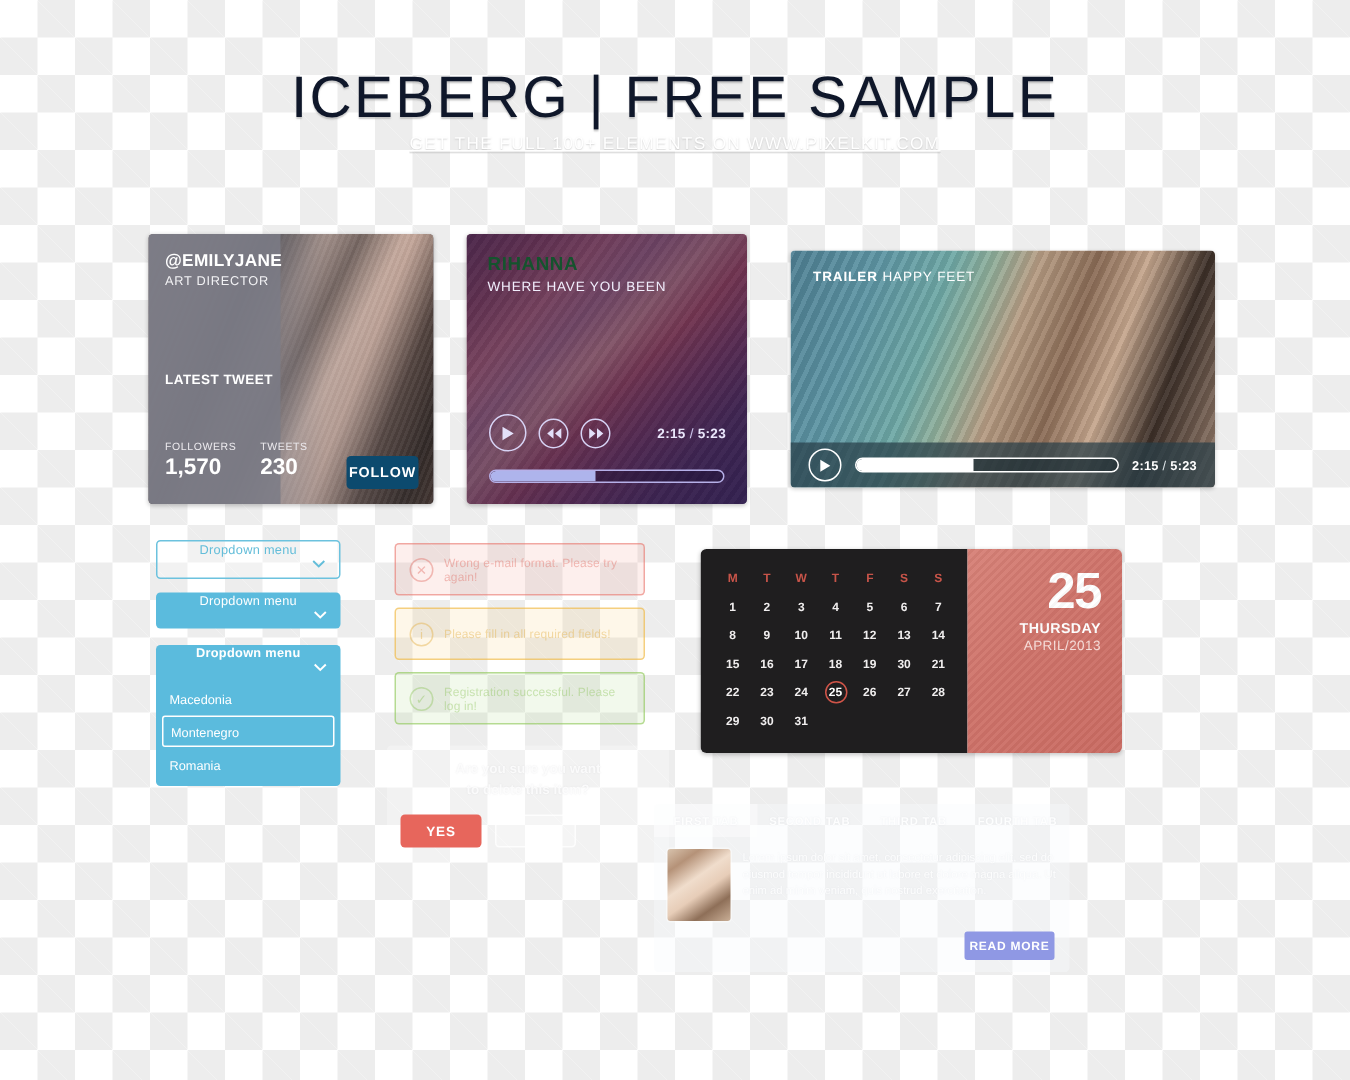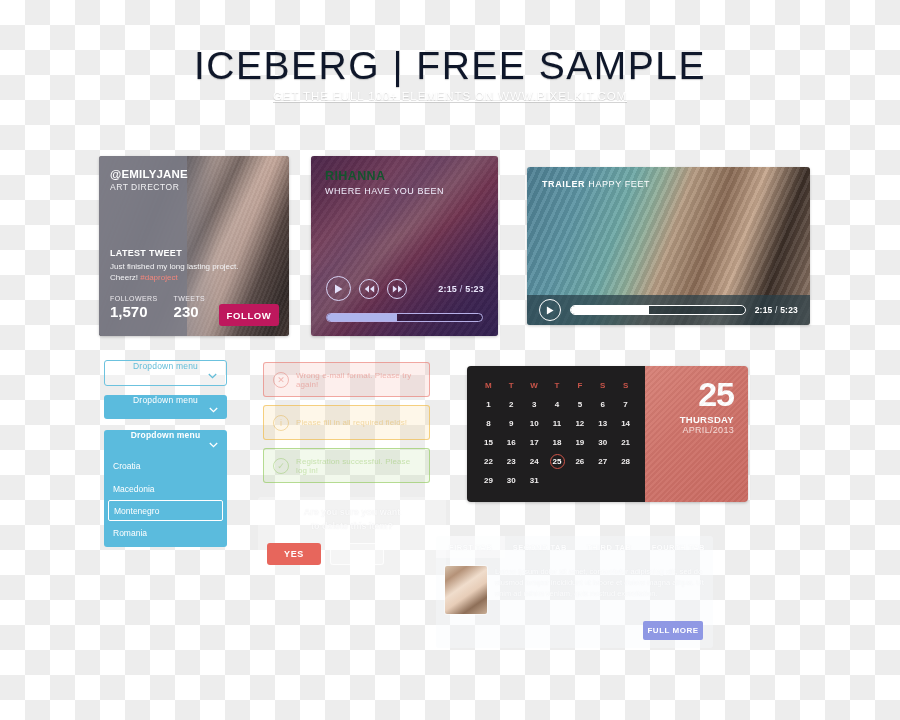--- a/index.html
+++ b/index.html
@@ -82,22 +82,22 @@
   .tw-role { font-size: 8.5px; letter-spacing: .5px; margin-top: 2px; color: #f2f2f4; }
   .tw-block { position: absolute; left: 11px; top: 92px; }
   .tw-lt { font-size: 9px; font-weight: bold; letter-spacing: .3px; }
   .tw-text { font-size: 8px; line-height: 11px; margin-top: 3px; color: #f4f4f6; width: 140px; }
   .tw-tag { color: #f2867c; }
   .tw-stats { position: absolute; left: 11px; top: 139px; display: flex; gap: 16px; }
   .tw-stat-label { font-size: 7px; letter-spacing: .4px; color: #eceaee; }
   .tw-stat-value { font-size: 15px; font-weight: bold; line-height: 17px; margin-top: 1px; }
   .follow-btn {
     position: absolute; right: 10px; bottom: 10px;
-    width: 60px; height: 22px; border-radius: 3px;
-    background: #be185d; color: #fff;
+    width: 48px; height: 22px; border-radius: 3px;
+    background: #0c4a6e; color: #fff;
     font-size: 9.5px; font-weight: bold; letter-spacing: .6px;
     display: flex; align-items: center; justify-content: center;
     border: none; cursor: pointer;
     font-family: "Liberation Sans", sans-serif;
   }
 
   
   .music-card {
     position: absolute; left: 311px; top: 156px;
     width: 187px; height: 180px;
@@ -355,24 +355,20 @@
   <div class="twitter-card">
     <div class="tw-photo"></div>
     <div class="tw-shade2"></div>
     <div class="tw-shade"></div>
     <div class="tw-inner">
       <div class="tw-handle">@EMILYJANE</div>
       <div class="tw-role">ART DIRECTOR</div>
 
       <div class="tw-block">
         <div class="tw-lt">LATEST TWEET</div>
-        <div class="tw-text">
-          <span>Just finished my long lasting project. Cheerz!</span>
-          <span class="tw-tag">#daproject</span>
-        </div>
       </div>
 
       <div class="tw-stats">
         <div>
           <div class="tw-stat-label">FOLLOWERS</div>
           <div class="tw-stat-value">1,570</div>
         </div>
         <div>
           <div class="tw-stat-label">TWEETS</div>
           <div class="tw-stat-value">230</div>
@@ -470,21 +466,20 @@
   <div class="dd dd-open">
     <div class="dd-row dd-head">
       <span>Dropdown menu</span>
       <span class="chev">
         <svg width="9" height="6" viewBox="0 0 9 6" aria-hidden="true">
             <polyline points="0.8,1 4.5,4.6 8.2,1" fill="none" stroke="currentColor" stroke-width="1.3"></polyline>
           </svg>
       </span>
     </div>
     <div id="dd-items">
-        <div class="dd-item">Croatia</div>
         <div class="dd-item">Macedonia</div>
         <div class="dd-item selected">Montenegro</div>
         <div class="dd-item">Romania</div>
       </div>
   </div>
 
   <div id="alerts-host">
       <div class="alert alert-err">
         <span class="alert-ic">✕</span>
         <span>Wrong e-mail format. Please try again!</span>
@@ -582,16 +577,16 @@
     <div class="tabs-row" id="tabs-row">
         <div class="tab active">FIRST TAB</div>
         <div class="tab">SECOND TAB</div>
         <div class="tab">THIRD TAB</div>
         <div class="tab">FOURTH TAB</div>
       </div>
     <div class="tabs-body">
       <div class="tab-thumb"></div>
       <div class="tab-text">Lorem ipsum dolor sit amet, consectetur adipiscing elit, sed do eiusmod tempor incididunt ut labore et dolore magna aliqua. Ut enim ad minim veniam, quis nostrud exercitation.</div>
     </div>
-    <button class="read-more">FULL MORE</button>
+    <button class="read-more">READ MORE</button>
   </div>
 
 </div>
 
 </body></html>

